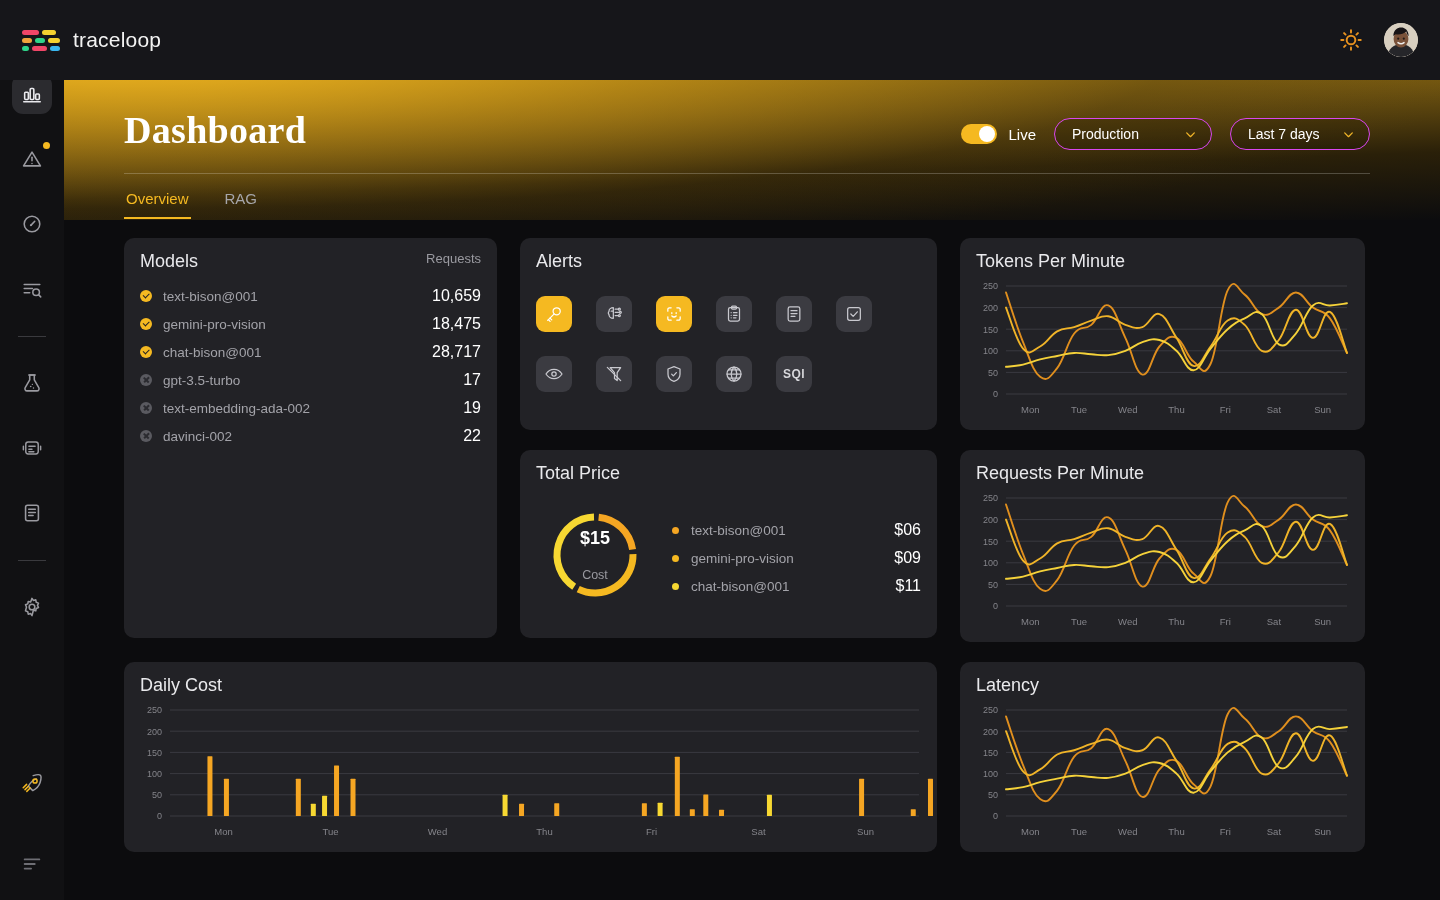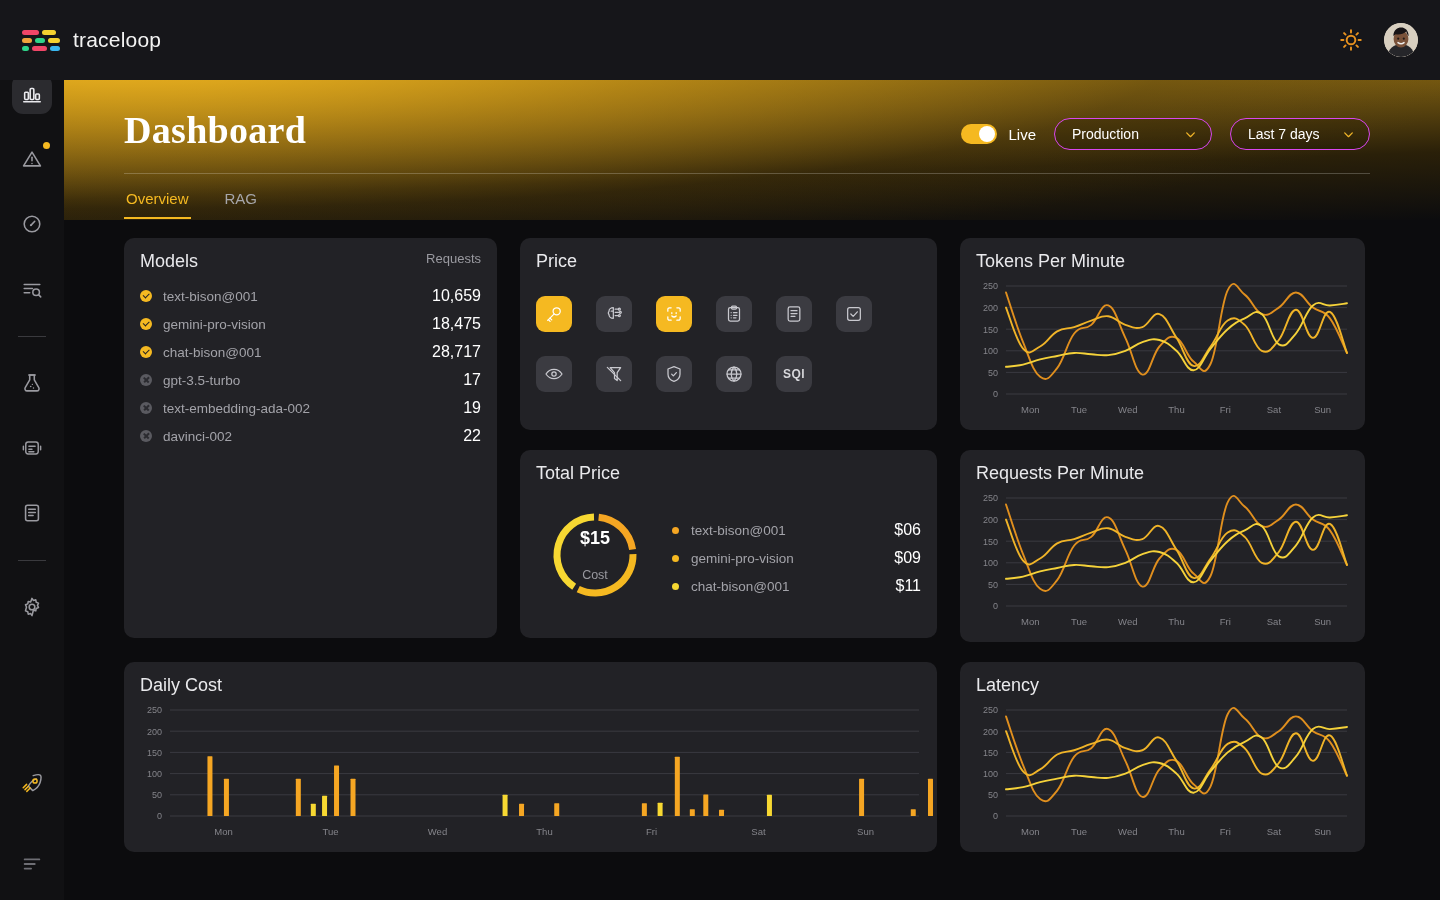--- a/index.html
+++ b/index.html
@@ -426,21 +426,21 @@
         </div>
         <div class="model-row">
           <span class="badge-off"></span>
           <span class="model-name">davinci-002</span>
           <span class="model-count">22</span>
         </div>
       </div>
   </div>
 
   <div class="card" id="card-alerts">
-    <div class="card-title">Price</div>
+    <div class="card-title">Alerts</div>
     <div class="alert-grid" id="alert-grid">
         <div class="alert-tile on">
           <svg width="20" height="20" viewBox="0 0 24 24" fill="none" stroke="#ffffff" stroke-width="1.5" stroke-linecap="round" stroke-linejoin="round">
             <circle cx="15.2" cy="8.8" r="4.3"></circle>
             <path d="M12.2 11.9 4.4 19.7"></path>
             <path d="M7.2 16.9l2.1 2.1"></path>
             <path d="M5.3 18.8l2 2"></path>
           </svg>
         </div>
         <div class="alert-tile">

